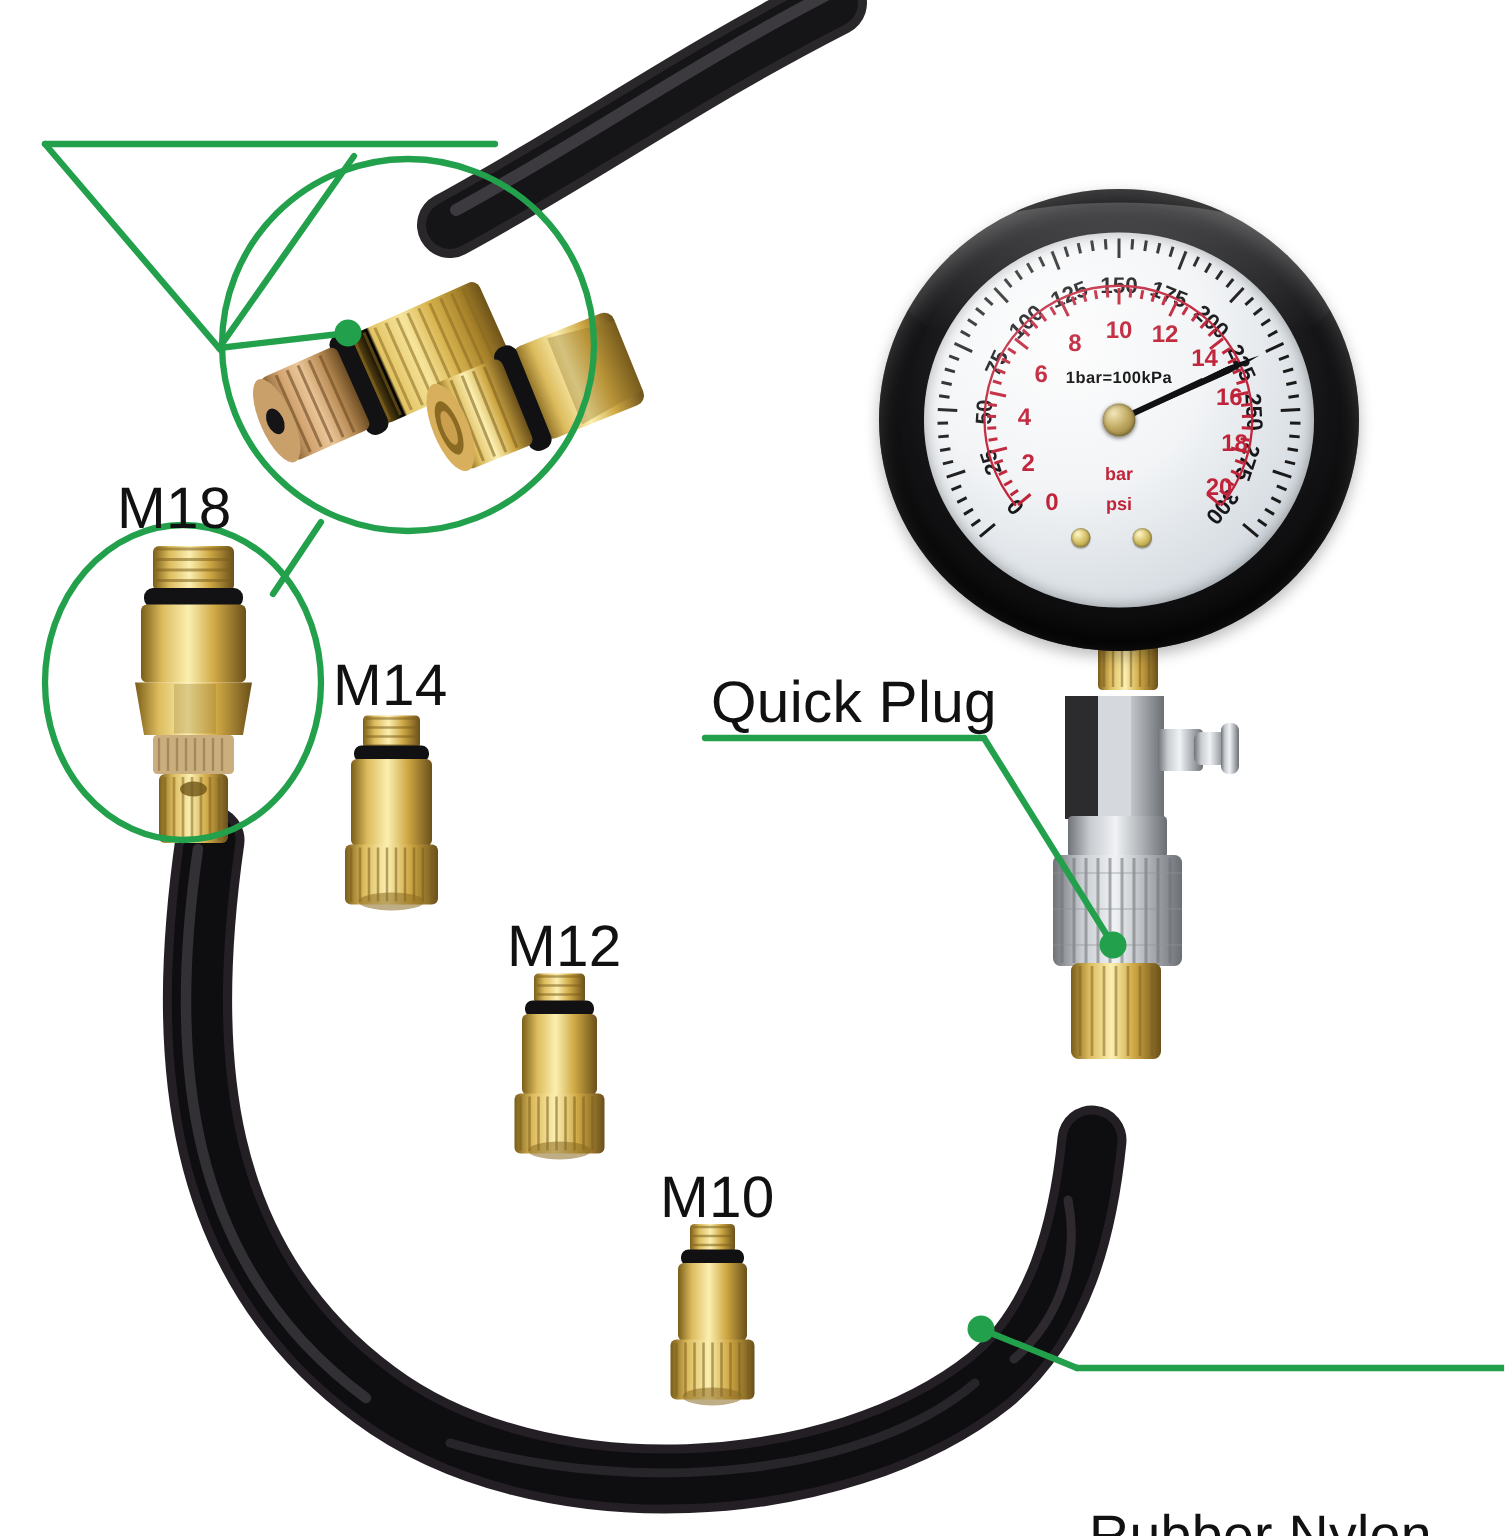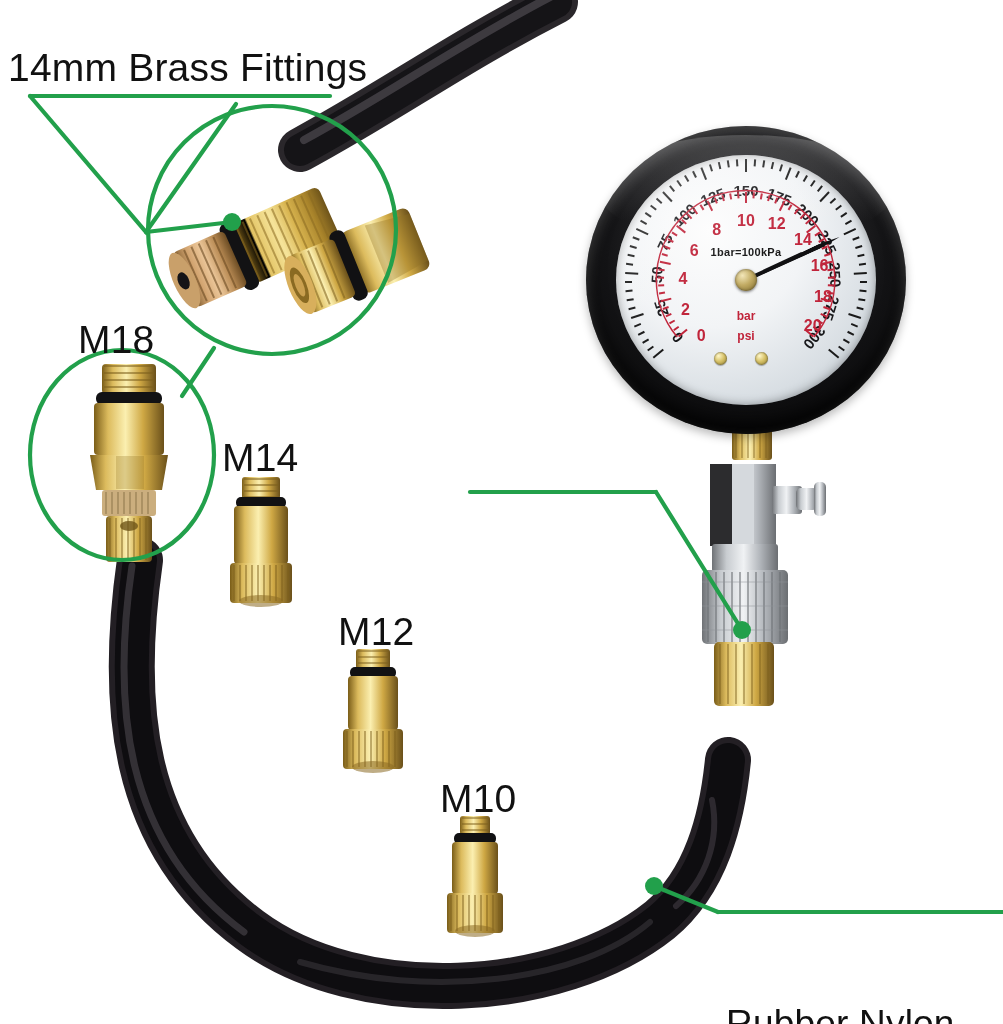--- a/index.html
+++ b/index.html
@@ -825,29 +825,29 @@
       <g fill="#22a04b" stroke="none">
         <circle cx="232" cy="222" r="9"></circle>
         <circle cx="182" cy="396" r="0.1"></circle>
         <circle cx="742" cy="630" r="9"></circle>
         <circle cx="654" cy="886" r="9"></circle>
       </g>
     </svg>
 
   </div>
 
-  <div class="anno" id="lbl-brass">14mm Brass Fittings</div>
 
   <div class="anno" id="lbl-m18">M18</div>
 
   <div class="anno" id="lbl-m14">M14</div>
 
   <div class="anno" id="lbl-m12">M12</div>
 
   <div class="anno" id="lbl-m10">M10</div>
 
+  <div class="anno" id="lbl-quick">Quick Plug</div>
 
   <div class="anno" id="lbl-hose">
     <div>Rubber Nylon</div>
     
   </div>
 
 </div>
 
 </body></html>

